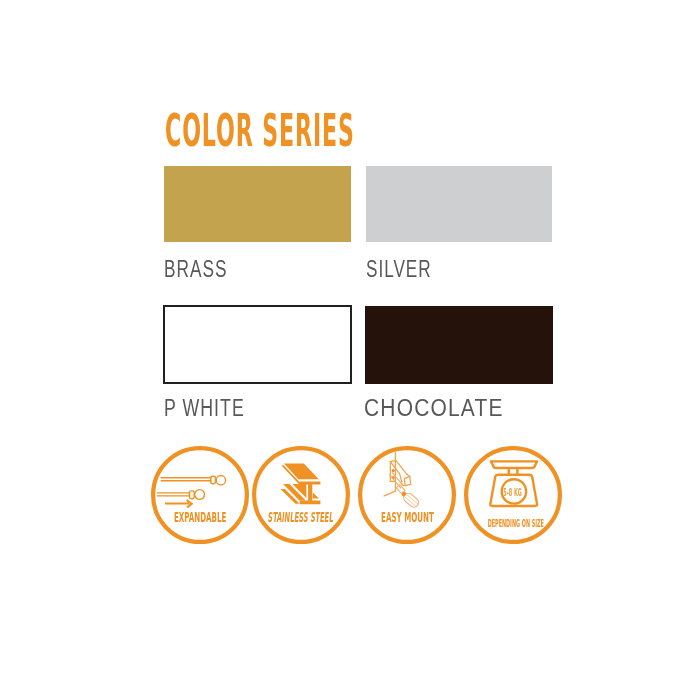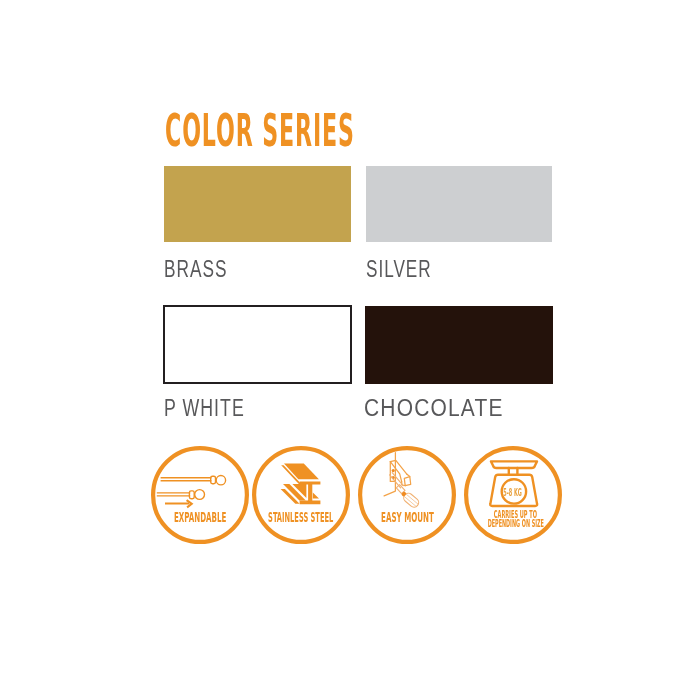--- a/index.html
+++ b/index.html
@@ -80,21 +80,21 @@
       </g>
 
       <path d="M14.0 57.5 L38.0 57.5" fill="none" stroke="#ef9123" stroke-width="2.0" stroke-linecap="butt"></path>
       <path d="M35.6 54.2 L40.7 57.8 L36.1 61.4" fill="none" stroke="#ef9123" stroke-width="2.1" stroke-linejoin="miter" stroke-linecap="butt"></path>
     </svg>
     <div class="badge-label" style="top:64.3px;font-size:14.5px;">
       <span style="transform:scaleX(0.545)">EXPANDABLE</span>
     </div>
   </div>
 
-  <div class="badge" style="left:252px;top:446px;">
+  <div class="badge" style="left:252px;top:446px;font-style:italic;">
     <svg width="98" height="98" viewBox="0 0 98 98">
       <circle cx="49" cy="49" r="46.9" fill="none" stroke="#ef9123" stroke-width="4.2"></circle>
       <g fill="#ef9123">
 
         <path d="M28.6 43.0 L32.9 43.0 L47.6 57.7 L43.3 57.7 Z"></path>
 
         <path d="M31.0 38.0 L37.4 38.0 L53.8 54.4 L47.4 54.4 Z"></path>
 
         <path d="M40.4 38.0 L54.4 38.0 L54.4 52.0 Z"></path>
 
@@ -158,21 +158,18 @@
         <path d="M27.0 15.4 L73.0 15.4 L71.0 19.6 Q70.2 22.0 67.6 22.0 L32.4 22.0 Q29.8 22.0 29.0 19.6 Z"></path>
 
         <path d="M44.8 22.0 L44.8 28.8 M53.4 22.0 L53.4 28.8"></path>
 
         <path d="M34.0 28.8 L65.4 28.8 Q67.6 28.8 68.2 31.0 L73.0 57.6 Q73.6 60.0 71.2 60.0 L28.2 60.0 Q25.8 60.0 26.4 57.6 L31.2 31.0 Q31.8 28.8 34.0 28.8 Z"></path>
 
         <circle cx="49.9" cy="45.4" r="12.2"></circle>
       </g>
     </svg>
     <div class="scale-value"><span>5-8 KG</span></div>
-    <div class="badge-label" style="top:64.0px;font-size:10.2px;margin-left:2.6px;">
-      <span style="transform:scaleX(0.548)">CARRIES UP TO</span>
-    </div>
     <div class="badge-label" style="top:73.2px;font-size:10px;margin-left:2.6px;">
       <span style="transform:scaleX(0.543)">DEPENDING ON SIZE</span>
     </div>
   </div>
 
 </div>
 
 </body></html>

